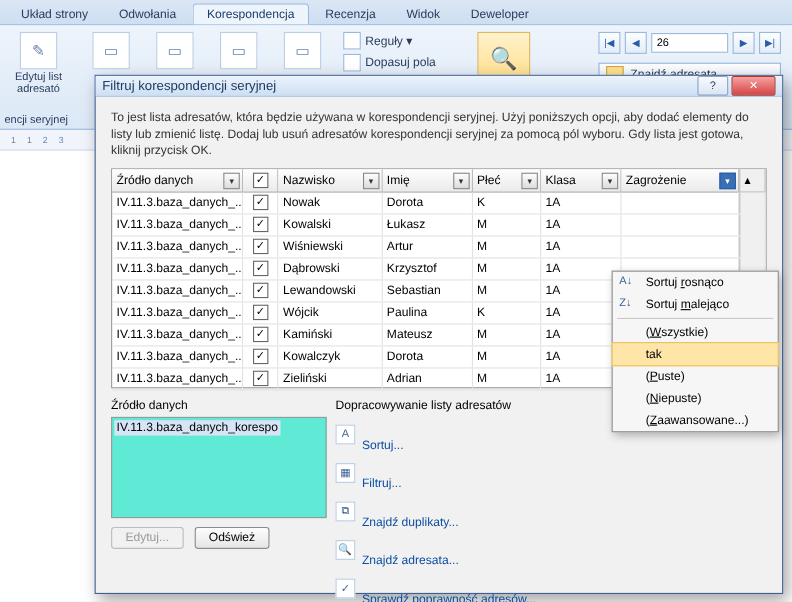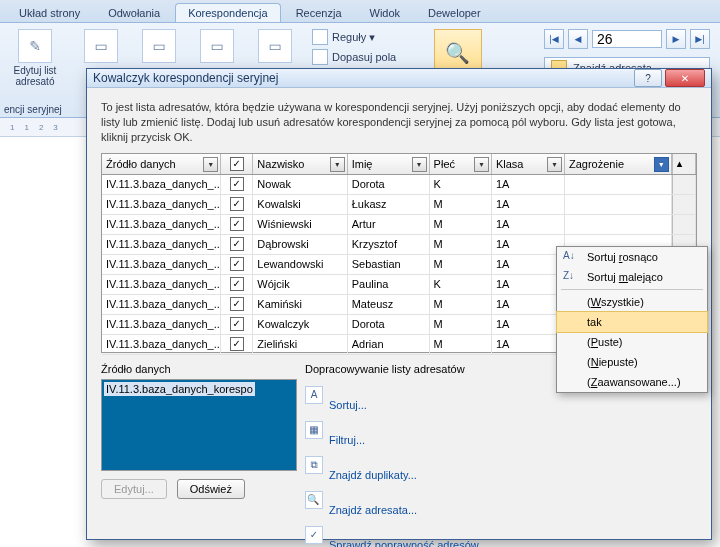--- a/index.html
+++ b/index.html
@@ -98,21 +98,21 @@
     background: linear-gradient(#fdfeff,#e3ecf7);
     display:flex;align-items:center;justify-content:center;
     color:#2a5ca8;
     font-size:9px;
     cursor:pointer;
   }
   .nav-input {
     width: 60px; height: 16px;
     border: 1px solid #9ab8dc;
     background: #fff;
-    font-size: 14px;
+    font-size: 10px;
     padding: 0 4px;
   }
   .find-btn {
     display: flex; align-items: center; gap: 6px;
     border: 1px solid #9ab8dc;
     background: linear-gradient(#fdfeff,#e3ecf7);
     padding: 2px 6px;
     color:#2a3b5e;
     font-size:11px;
     cursor:pointer;
@@ -255,21 +255,21 @@
     font-size:10px;color:#3b5f92;
   }
   .fm-sep{height:1px;background:#c8c8c8;margin:2px 4px;}
 
   
   .lower { display:flex;gap:14px;margin-top:10px;flex:1; }
   .pane-left{width:190px;}
   .pane-right{flex:1;}
   .pane-label{margin-bottom:4px;}
   .listbox{
-    width:100%;height:86px;border:1px solid #999;background:#0369a1;
+    width:100%;height:86px;border:1px solid #999;background:#5eead4;
     padding:2px;overflow:hidden;
   }
   .list-sel{background:#d6e4f5;padding:1px 2px;display:inline-block;white-space:nowrap;overflow:hidden;max-width:100%;}
   .btn {
     border:1px solid #8a8a8a;background:linear-gradient(#fdfdfd,#e6e6e6);
     padding:3px 12px;font-size:11px;cursor:pointer;border-radius:3px;
   }
   .btn[disabled]{color:#9a9a9a;border-color:#bcbcbc;background:#f1f1f1;cursor:default;}
   .left-btns{display:flex;gap:10px;margin-top:8px;}
   .link-row{display:flex;align-items:center;gap:6px;margin:3px 0;color:#0b4ea2;}
@@ -349,21 +349,21 @@
 <div class="ruler">
   <span>1</span>
   <span>1</span>
   <span>2</span>
   <span>3</span>
 </div>
 <div class="doc-area"></div>
 
 <div class="dialog">
   <div class="titlebar">
-    <span class="t">Kowalczyk korespondencji seryjnej</span>
+    <span class="t">Filtruj korespondencji seryjnej</span>
     <div class="ctrls">
       <div class="titlebtn">?</div>
       <div class="titlebtn close">✕</div>
     </div>
   </div>
   <div class="dlg-body">
     <div class="intro">To jest lista adresatów, która będzie używana w korespondencji seryjnej. Użyj poniższych opcji, aby dodać elementy do listy lub zmienić listę. Dodaj lub usuń adresatów korespondencji seryjnej za pomocą pól wyboru. Gdy lista jest gotowa, kliknij przycisk OK.</div>
 
     <div class="grid-wrap">
       <div class="grid-head">

